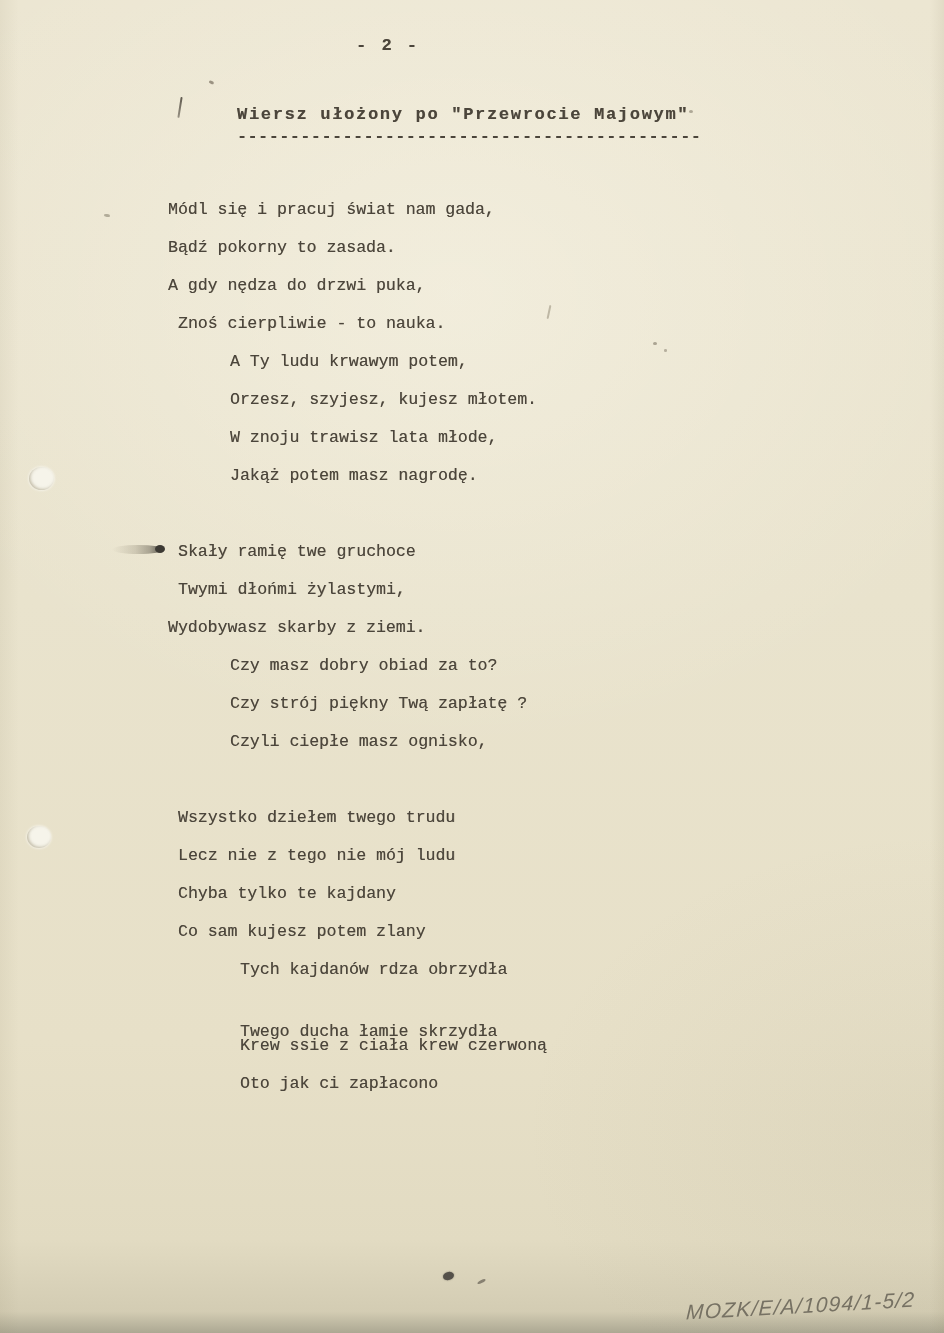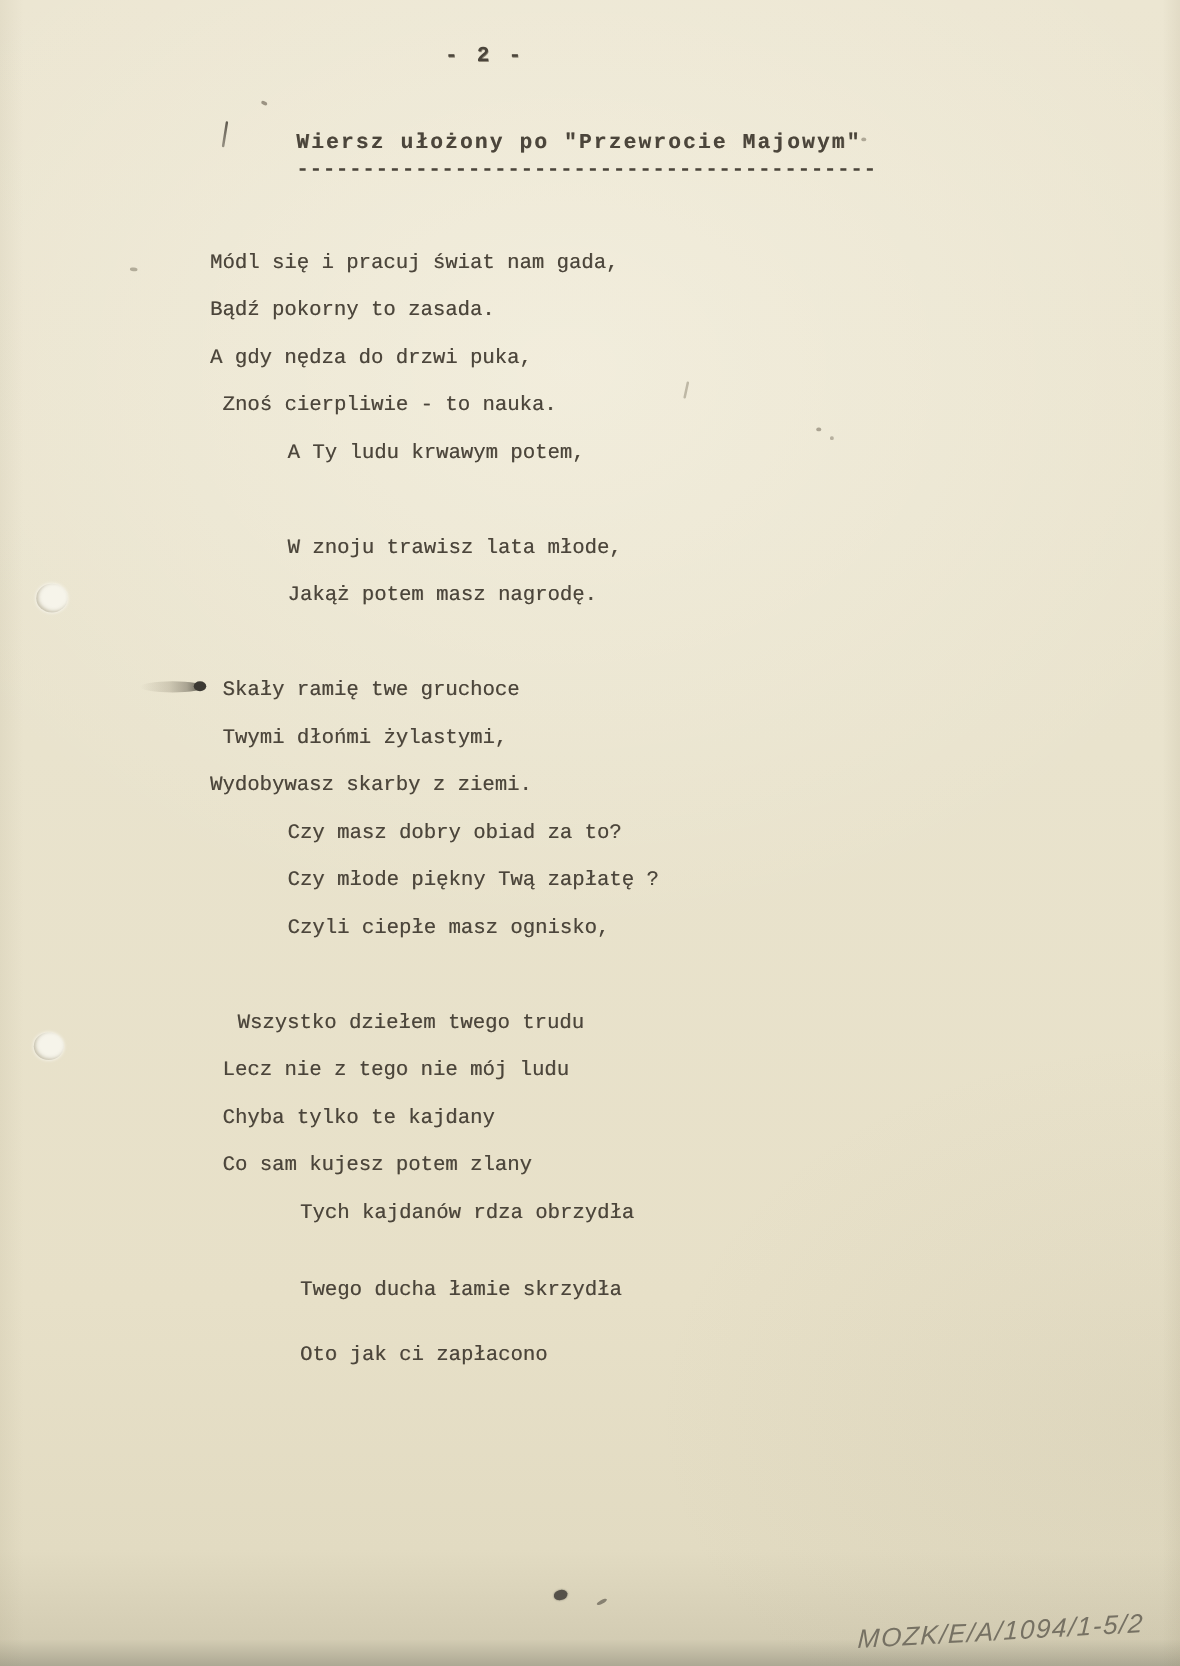--- a/index.html
+++ b/index.html
@@ -98,34 +98,36 @@
 
   <div class="title ink">Wiersz ułożony po "Przewrocie Majowym"</div>
   <div class="title-underline">--------------------------------------------</div>
 
   <div class="poem">
       <div class="poem-line ink idt-0" style="top: 189px;">Módl się i pracuj świat nam gada,</div>
       <div class="poem-line ink idt-0" style="top: 227px;">Bądź pokorny to zasada.</div>
       <div class="poem-line ink idt-0" style="top: 265px;">A gdy nędza do drzwi puka,</div>
       <div class="poem-line ink idt-1" style="top: 303px;">Znoś cierpliwie - to nauka.</div>
       <div class="poem-line ink idt-2" style="top: 341px;">A Ty ludu krwawym potem,</div>
+      <div class="poem-line ink idt-2" style="top: 379px;">Orzesz, szyjesz, kujesz młotem.</div>
       <div class="poem-line ink idt-2" style="top: 417px;">W znoju trawisz lata młode,</div>
       <div class="poem-line ink idt-2" style="top: 455px;">Jakąż potem masz nagrodę.</div>
       <div class="poem-line ink idt-1" style="top: 531px;">Skały ramię twe gruchoce</div>
       <div class="poem-line ink idt-1" style="top: 569px;">Twymi dłońmi żylastymi,</div>
       <div class="poem-line ink idt-0" style="top: 607px;">Wydobywasz skarby z ziemi.</div>
       <div class="poem-line ink idt-2" style="top: 645px;">Czy masz dobry obiad za to?</div>
-      <div class="poem-line ink idt-2" style="top: 683px;">Czy młode piękny Twą zapłatę ?</div>
+      <div class="poem-line ink idt-2" style="top: 683px;">Czy strój piękny Twą zapłatę ?</div>
       <div class="poem-line ink idt-2" style="top: 721px;">Czyli ciepłe masz ognisko,</div>
-      <div class="poem-line ink idt-1" style="top: 797px; margin-left: 12px;">Wszystko dziełem twego trudu</div>
+      <div class="poem-line ink idt-1" style="top: 797px;">Wszystko dziełem twego trudu</div>
       <div class="poem-line ink idt-1" style="top: 835px;">Lecz nie z tego nie mój ludu</div>
       <div class="poem-line ink idt-1" style="top: 873px;">Chyba tylko te kajdany</div>
       <div class="poem-line ink idt-1" style="top: 911px;">Co sam kujesz potem zlany</div>
       <div class="poem-line ink idt-3" style="top: 949px;">Tych kajdanów rdza obrzydła</div>
       <div class="poem-line ink idt-3" style="top: 987px; margin-top: 24px;">Twego ducha łamie skrzydła</div>
+      <div class="poem-line ink idt-3" style="top: 1025px;">Krew ssie z ciała krew czerwoną</div>
       <div class="poem-line ink idt-3" style="top: 1063px;">Oto jak ci zapłacono</div>
     </div>
 
   <div class="hole h1"></div>
   <div class="hole h2"></div>
 
   <div class="pen-tick"></div>
   <div class="smudge"></div>
   <div class="smudge-dot"></div>
 

